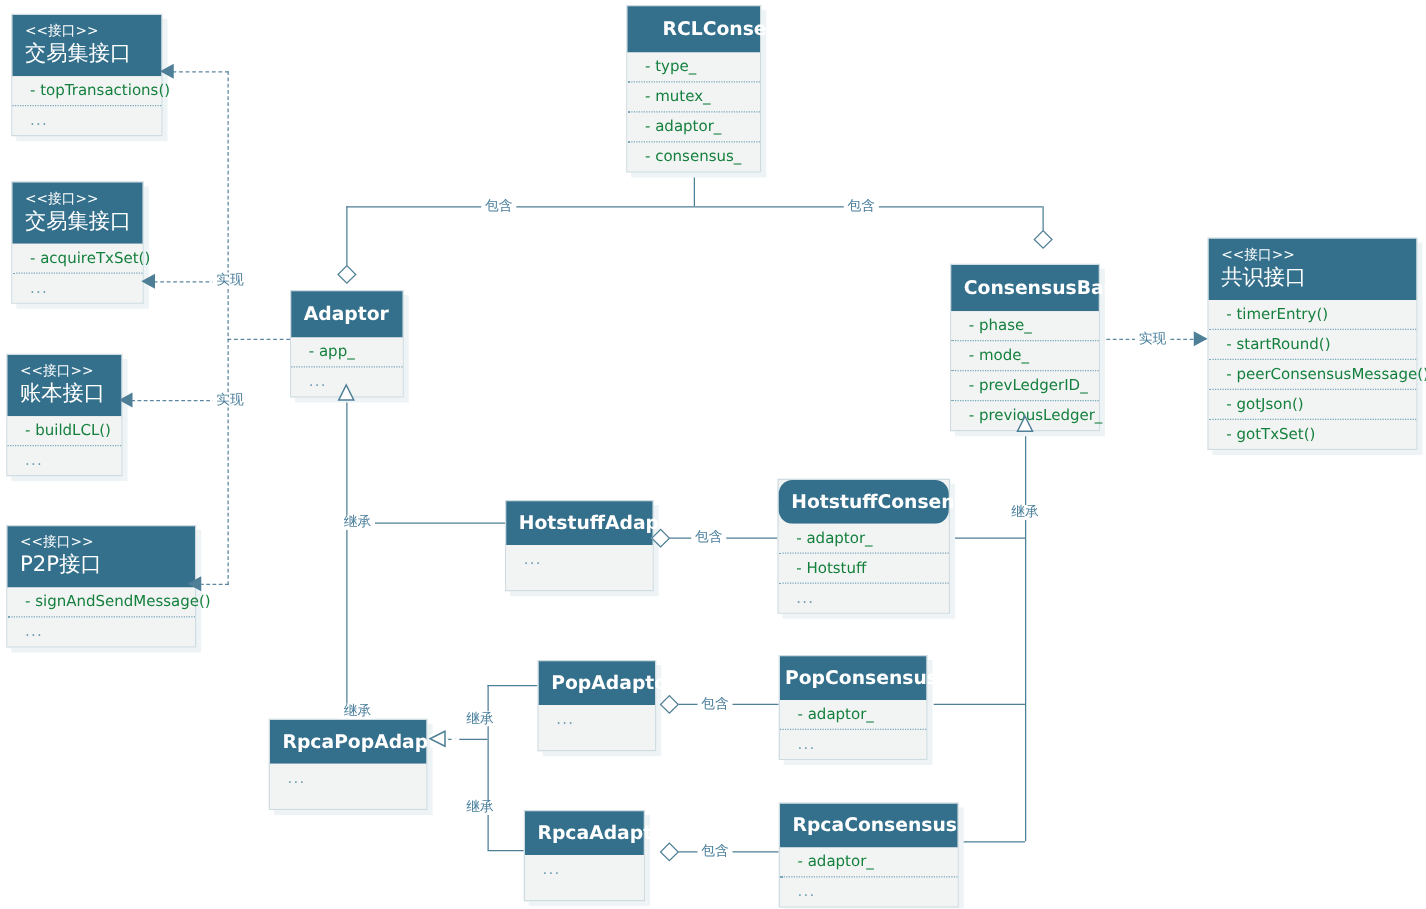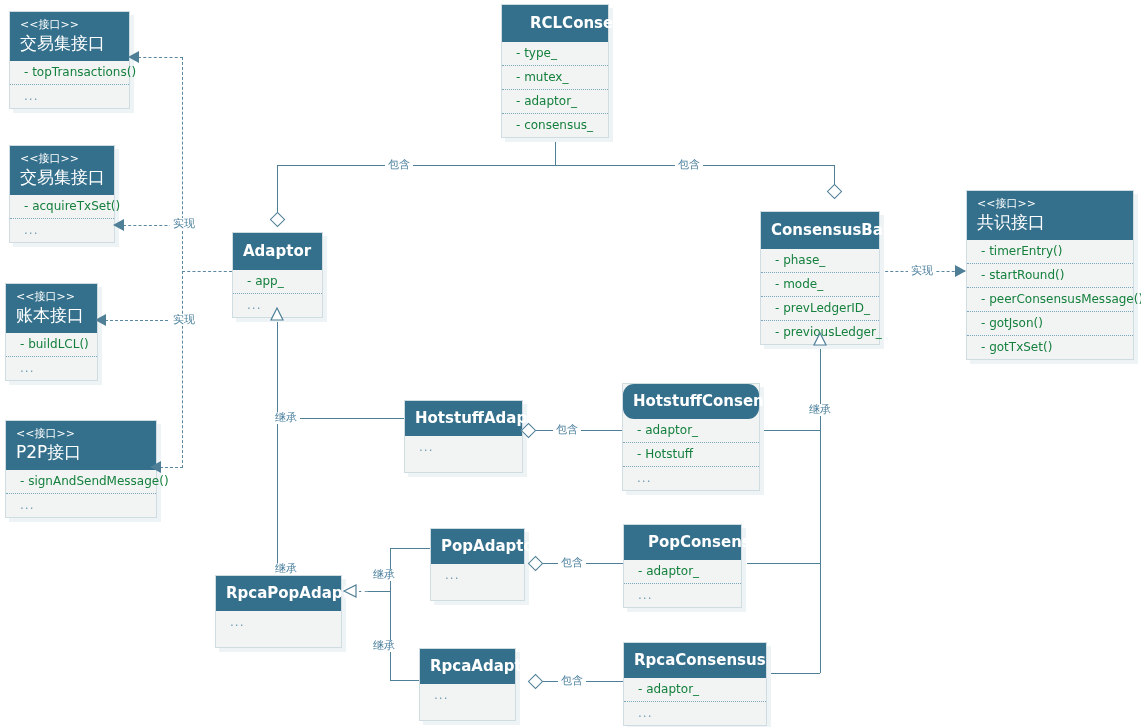--- a/index.html
+++ b/index.html
@@ -280,21 +280,21 @@
       </div>
       <div class="rows" style="height:36px;">
         <div class="row dots">...</div>
       </div>
     </div>
   </div>
 
   <div class="uml" style="left:623px;top:524px;width:119px;">
     <div class="shadow"></div>
     <div class="body">
-      <div class="hdr" style="padding:8px 24px;">
+      <div class="hdr" style="padding:8px 4px;">
         <div class="cname">PopConsensus</div>
       </div>
       <div class="rows">
         <div class="row">- adaptor_</div>
         <div class="row dots">...</div>
       </div>
     </div>
   </div>
 
   <div class="uml" style="left:215px;top:575px;width:127px;">

